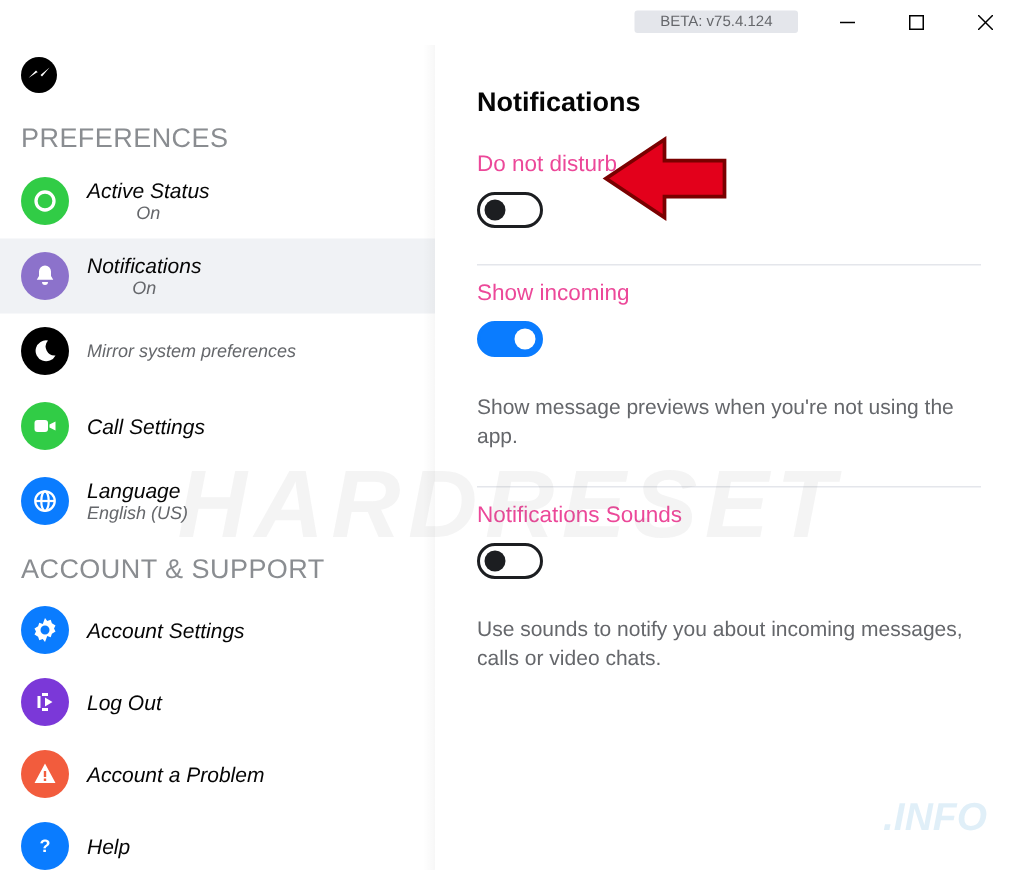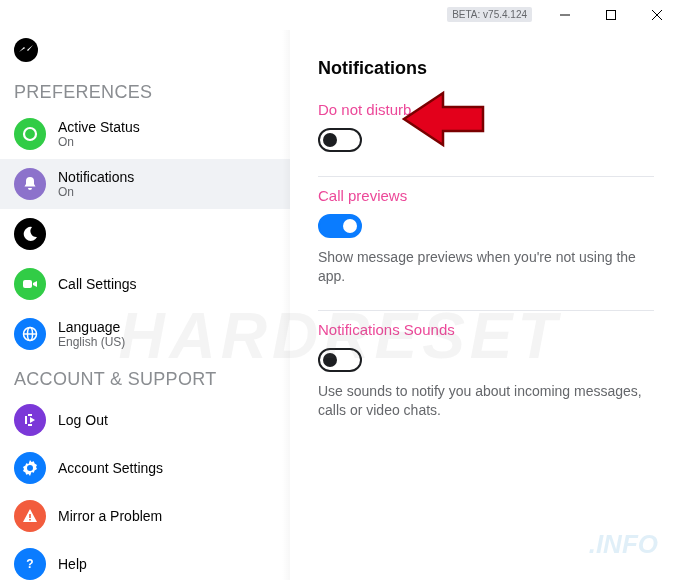--- a/index.html
+++ b/index.html
@@ -15,21 +15,21 @@
   height: 30px;
   display: flex;
   justify-content: flex-end;
   align-items: center;
   border-bottom: 1px solid #fff;
 }
 .beta-badge {
   font-size: 10px;
   background: #e4e6eb;
   color: #65676b;
-  padding: 2px 5px;
+  padding: 2px 17px;
   border-radius: 2px;
   margin-right: 10px;
 }
 .win-btn {
   width: 46px;
   height: 30px;
   display: flex;
   align-items: center;
   justify-content: center;
   cursor: pointer;
@@ -74,31 +74,31 @@
 .side-item.selected { background: #f0f2f5; }
 .side-icon {
   width: 32px; height: 32px;
   border-radius: 50%;
   display: flex;
   align-items: center;
   justify-content: center;
   margin-right: 12px;
   flex-shrink: 0;
 }
-.side-labels { display: flex; flex-direction: column; }
+.side-labels { display: flex; flex-direction: column; font-style: italic; }
 .side-label { font-size: 14px; color: #050505; font-weight: 500; }
-.side-sub { font-size: 12px; color: #65676b; }
+.side-sub { font-size: 12px; color: #65676b; text-align: center; }
 .main {
   flex: 1;
   padding: 28px 26px 20px 28px;
 }
 .main h1 { font-size: 18px; font-weight: 700; color: #050505; margin-bottom: 14px; }
 .setting-block { padding: 8px 0 22px; position: relative; }
 .setting-title { font-size: 15px; color: #ec4899; margin-bottom: 10px; }
-.setting-desc { font-size: 14px; color: #65676b; margin-top: 10px; line-height: 1.35; }
+.setting-desc { font-size: 14px; color: #65676b; margin-top: 24px; line-height: 1.35; }
 .divider { border-top: 1px solid #e4e6eb; margin: 2px 0; }
 .toggle {
   width: 44px; height: 24px;
   border-radius: 12px;
   border: 2px solid #1c1e21;
   background: #fff;
   position: relative;
   cursor: pointer;
 }
 .toggle::after {
@@ -207,20 +207,21 @@
       </div>
     </div>
 
     <div class="side-item">
       <div class="side-icon" style="background:#000">
         <svg width="16" height="16" viewBox="0 0 16 16" fill="#fff">
             <path d="M10 1a7 7 0 1 0 5 10A6 6 0 0 1 10 1z"></path>
           </svg>
       </div>
       <div class="side-labels">
+        <span class="side-sub">Mirror system preferences</span>
       </div>
     </div>
 
     <div class="side-item">
       <div class="side-icon" style="background:#31cc46">
         <svg width="16" height="16" viewBox="0 0 16 16" fill="#fff">
             <rect x="1" y="4" width="9" height="8" rx="2"></rect>
             <path d="M11 7l4-2v6l-4-2z"></path>
           </svg>
       </div>
@@ -239,49 +240,49 @@
       </div>
       <div class="side-labels">
         <span class="side-label">Language</span>
         <span class="side-sub">English (US)</span>
       </div>
     </div>
 
     <div class="section-hdr">ACCOUNT &amp; SUPPORT</div>
 
     <div class="side-item short">
+      <div class="side-icon" style="background:#0a7cff">
+        <svg width="16" height="16" viewBox="0 0 16 16" fill="#fff">
+            <path d="M8 5a3 3 0 1 0 0 6 3 3 0 0 0 0-6zM8 0l1.5 2 2.3-.8.8 2.3L15 5l-1 2 1 2-2.4 1.5-.8 2.3-2.3-.8L8 16l-1.5-2-2.3.8-.8-2.3L1 11l1-2-1-2 2.4-1.5.8-2.3 2.3.8z"></path>
+          </svg>
+      </div>
+      <div class="side-labels">
+        <span class="side-label">Account Settings</span>
+      </div>
+    </div>
+
+    <div class="side-item short">
       <div class="side-icon" style="background:#7b38d8">
         <svg width="16" height="16" viewBox="0 0 16 16" fill="#fff">
             <path d="M6 2h4v2H6zM6 12h4v2H6zM3 4h2v8H3zM8 5l5 3-5 3z"></path>
           </svg>
       </div>
       <div class="side-labels">
         <span class="side-label">Log Out</span>
       </div>
     </div>
 
     <div class="side-item short">
-      <div class="side-icon" style="background:#0a7cff">
-        <svg width="16" height="16" viewBox="0 0 16 16" fill="#fff">
-            <path d="M8 5a3 3 0 1 0 0 6 3 3 0 0 0 0-6zM8 0l1.5 2 2.3-.8.8 2.3L15 5l-1 2 1 2-2.4 1.5-.8 2.3-2.3-.8L8 16l-1.5-2-2.3.8-.8-2.3L1 11l1-2-1-2 2.4-1.5.8-2.3 2.3.8z"></path>
-          </svg>
-      </div>
-      <div class="side-labels">
-        <span class="side-label">Account Settings</span>
-      </div>
-    </div>
-
-    <div class="side-item short">
       <div class="side-icon" style="background:#f25c3d">
         <svg width="16" height="16" viewBox="0 0 16 16" fill="#fff">
             <path d="M8 1L1 14h14zM7.2 6h1.6v4H7.2zm0 5h1.6v1.6H7.2z"></path>
           </svg>
       </div>
       <div class="side-labels">
-        <span class="side-label">Mirror a Problem</span>
+        <span class="side-label">Account a Problem</span>
       </div>
     </div>
 
     <div class="side-item short">
       <div class="side-icon" style="background:#0a7cff">
         <svg width="16" height="16" viewBox="0 0 16 16" fill="#fff">
             <text x="8" y="12" text-anchor="middle" font-size="12" font-weight="700">?</text>
           </svg>
       </div>
       <div class="side-labels">
@@ -301,21 +302,21 @@
     <div class="setting-block">
       <div class="setting-title">Do not disturb</div>
       <div class="toggle"></div>
       <svg class="arrow" viewBox="0 0 90 60">
         <path d="M85 18 L85 42 L45 42 L45 56 L6 30 L45 4 L45 18 Z" fill="#e3001b" stroke="#7a0000" stroke-width="2.5"></path>
       </svg>
     </div>
     <div class="divider"></div>
 
     <div class="setting-block">
-      <div class="setting-title">Call previews</div>
+      <div class="setting-title">Show incoming</div>
       <div class="toggle on"></div>
       <div class="setting-desc">Show message previews when you're not using the app.</div>
     </div>
     <div class="divider"></div>
 
     <div class="setting-block">
       <div class="setting-title">Notifications Sounds</div>
       <div class="toggle"></div>
       <div class="setting-desc">Use sounds to notify you about incoming messages, calls or video chats.</div>
     </div>

